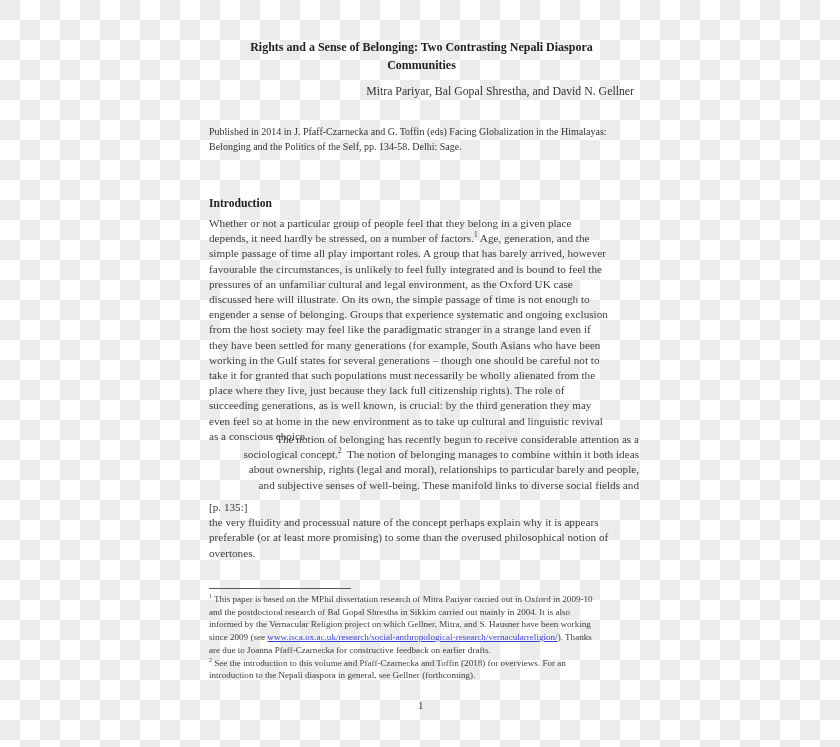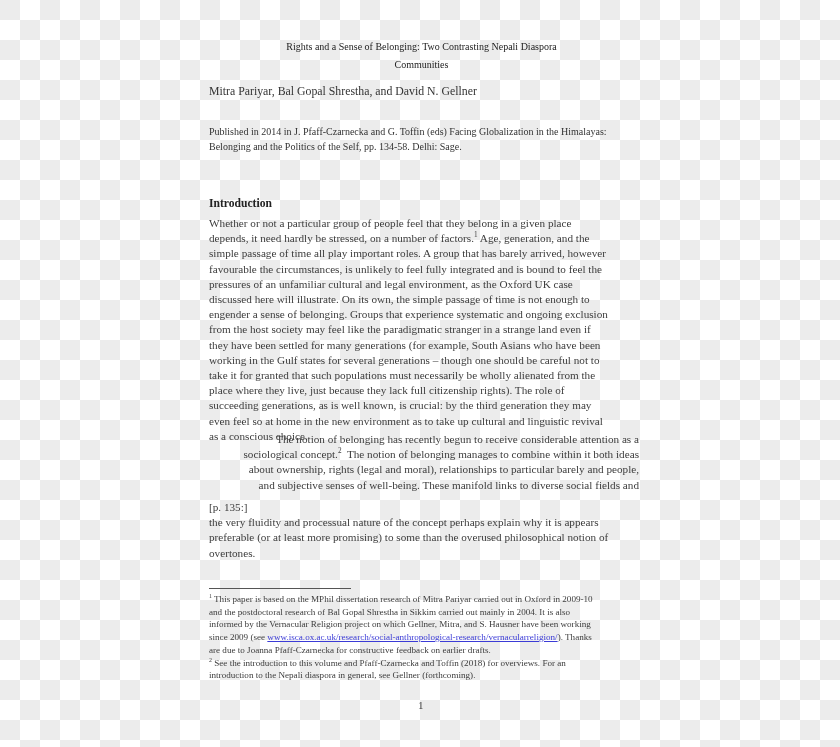--- a/index.html
+++ b/index.html
@@ -10,24 +10,24 @@
       linear-gradient(45deg, #ececec 25%, transparent 25%, transparent 75%, #ececec 75%),
       linear-gradient(45deg, #ececec 25%, transparent 25%, transparent 75%, #ececec 75%);
     background-size:40px 40px;
     background-position:20px 0, 0 20px;
     font-family:"Liberation Serif", "DejaVu Serif", serif;
     color:#3a3a3a;
   }
   .page { position:absolute; left:209px; top:0; width:425px; }
   .title {
     position:absolute; left:0; top:38px; width:425px; text-align:center;
-    font-weight:normal; font-size:10px; line-height:18px; color:#222;
+    font-weight:bold; font-size:12px; line-height:18px; color:#222;
   }
   .authors {
-    position:absolute; left:0; top:84px; width:425px; text-align:left;
+    position:absolute; left:0; top:84px; width:425px; text-align:right;
     font-size:11.8px; color:#333;
   }
   .pubinfo {
     position:absolute; left:0; top:124px; width:430px;
     font-size:10px; line-height:15px; color:#333; white-space:nowrap;
   }
   .heading {
     position:absolute; left:0; top:189px; font-weight:bold; font-size:11.6px; color:#222;margin-top:8px;
   }
   .para {

